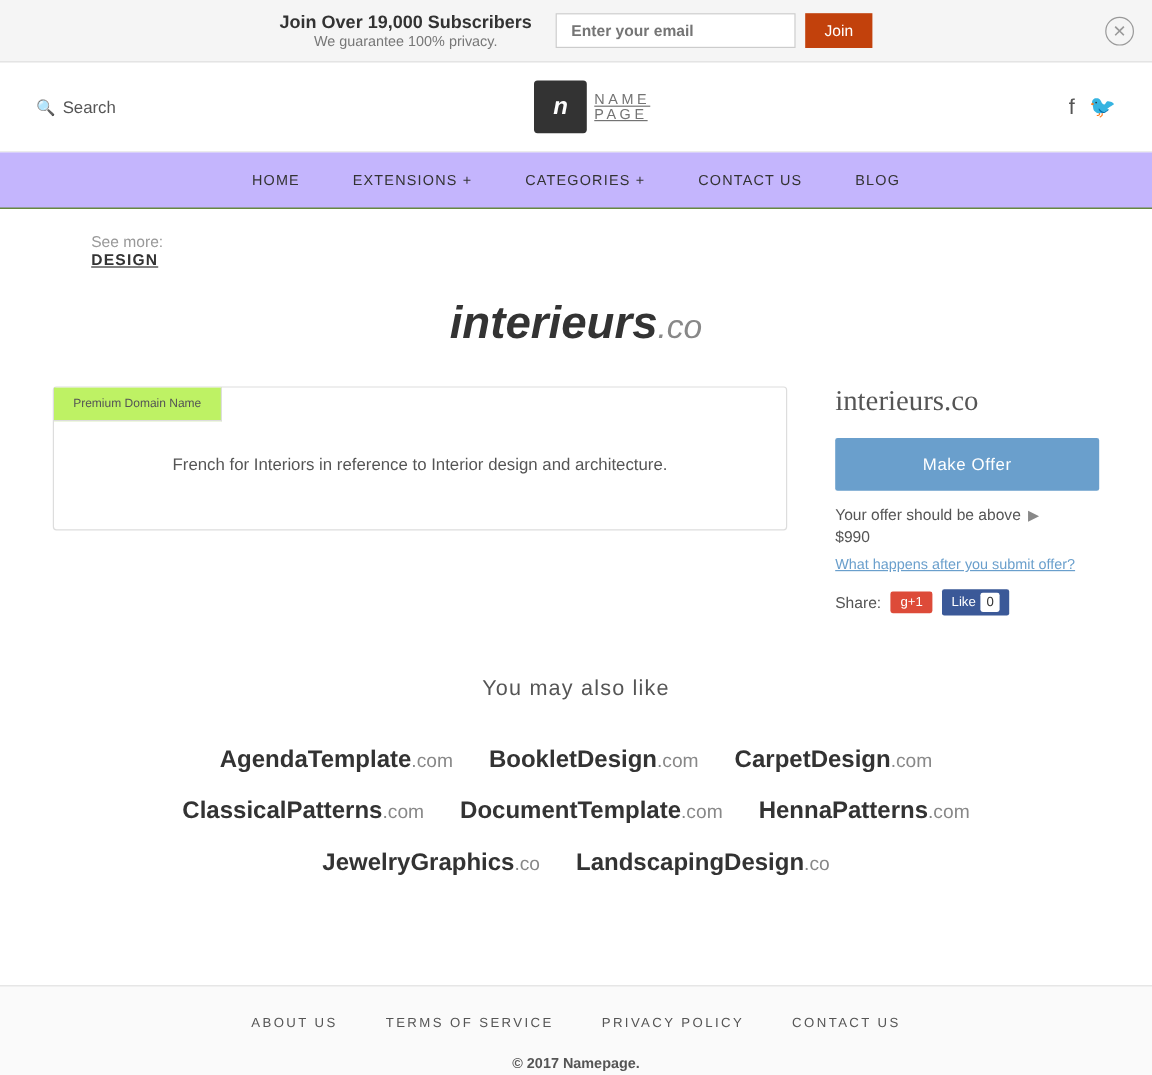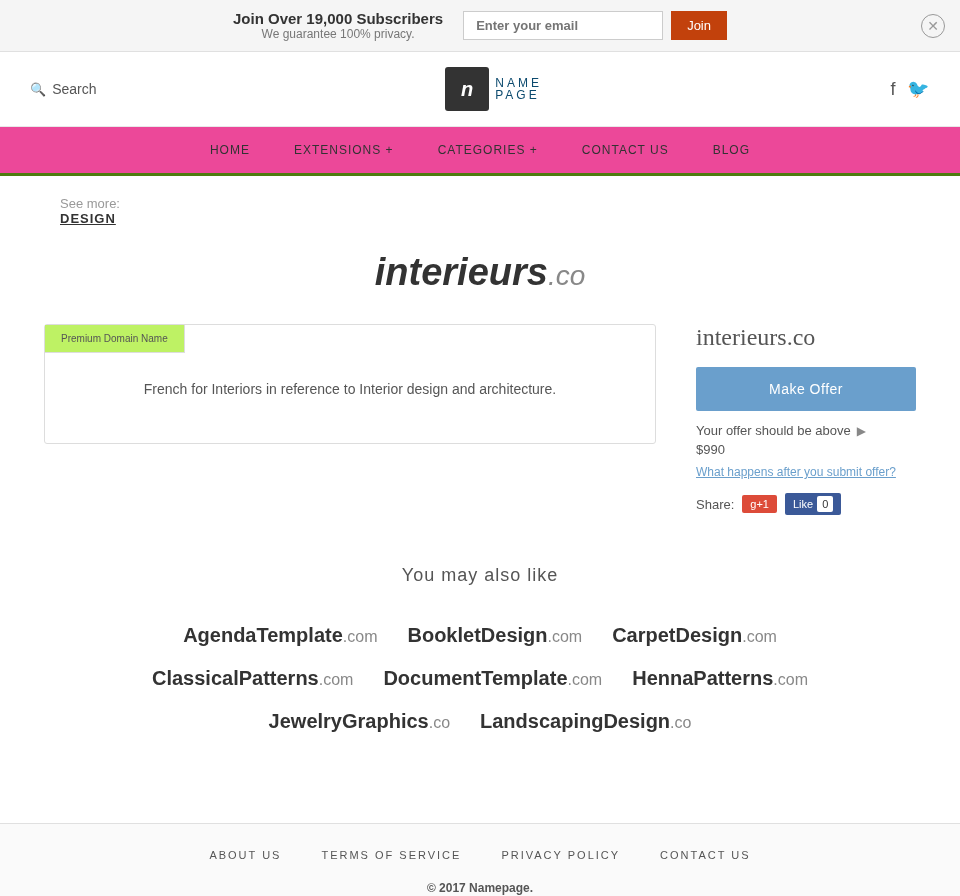--- a/index.html
+++ b/index.html
@@ -83,53 +83,53 @@
       width: 44px;
       height: 44px;
       display: flex;
       align-items: center;
       justify-content: center;
       font-size: 20px;
       font-style: italic;
       font-weight: bold;
       border-radius: 3px;
     }
-    .logo-text { font-size: 26px; font-weight: bold; color: #0c4a6e; line-height: 1; }
+    .logo-text { font-size: 26px; font-weight: bold; color: #737373; line-height: 1; text-decoration: underline; }
     .logo-text span { display: block; font-size: 12px; font-weight: normal; letter-spacing: 3px; text-transform: uppercase; }
     .social-icons { display: flex; gap: 12px; align-items: center; }
     .social-icon {
       font-size: 18px;
       color: #555;
       cursor: pointer;
       text-decoration: none;
     }
 
     
     .main-nav {
-      background: #ec4899;
-      border-bottom: 3px solid #4d7c0f;
+      background: #c4b5fd;
+      border-bottom: 1px solid #4d7c0f;
       display: flex;
       justify-content: center;
       gap: 0;
       padding: 0;
     }
     .nav-item {
       padding: 16px 22px;
       font-size: 12px;
       letter-spacing: 1px;
       color: #333;
       text-transform: uppercase;
       cursor: pointer;
       text-decoration: none;
       font-weight: 500;
     }
 
     
     .breadcrumb {
-      padding: 20px 60px 5px;
+      padding: 20px 76px 5px;
       font-size: 13px;
       color: #666;
     }
     .breadcrumb-see { color: #999; }
     .breadcrumb-link { color: #333; font-weight: bold; text-transform: uppercase; letter-spacing: 1px; font-size: 13px; }
 
     
     .main-content {
       max-width: 960px;
       margin: 0 auto;

